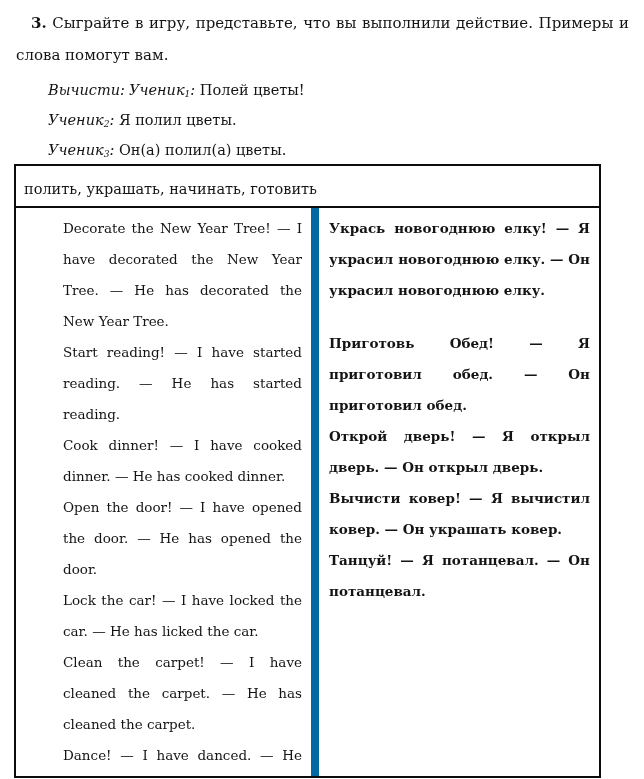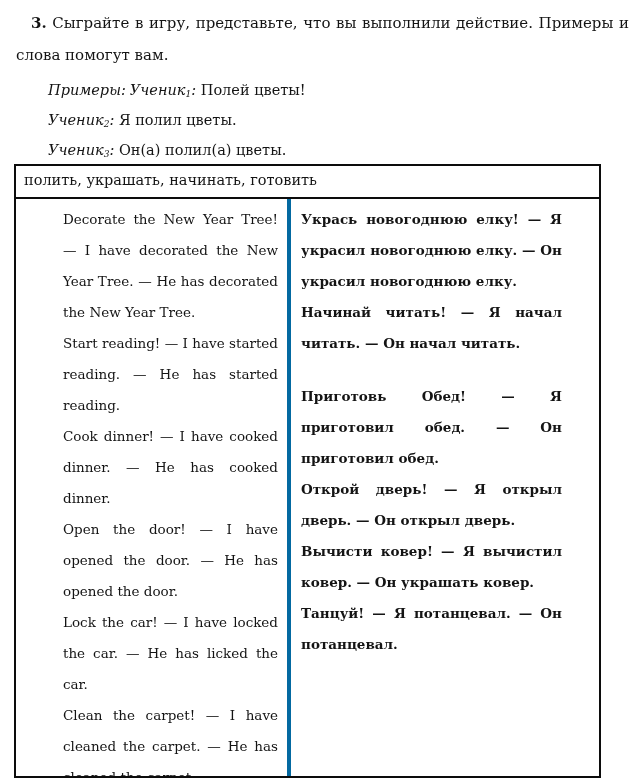--- a/index.html
+++ b/index.html
@@ -28,43 +28,43 @@
 
   
   .word-table {
     position:absolute; left:14px; top:157px;
     width:587px; height:614px;
     border:2px solid #0c0c0c;
     display:flex; flex-direction:column;
   }
   .table-header {
     border-bottom:2px solid #0c0c0c;
-    padding:0 10px 2px 8px;
+    padding:9px 10px 2px 8px;
     font-size:14.5px; line-height:29px;
   }
   .table-body { display:flex; flex:1; overflow:hidden; }
   .col {
     padding:5px 9px 0 10px;
     font-size:13.5px; line-height:31px;
   }
-  .col-left  { width:275px; border-right:4px solid #0369a1;padding-left:47px; }
+  .col-left  { width:303px; border-right:8px solid #0369a1;padding-left:47px; }
   .col-right { width:280px;font-weight:bold; }
   .entry { text-align:justify; }
   .gap-before { margin-top:22px; }
 </style>
 </head>
 <body>
 
 <div class="page">
 
   <p class="instruction"><span class="exnum">3.</span>
     <span>Сыграйте в игру, представьте, что вы выполнили действие. Примеры и слова помогут вам.</span></p>
 
   <div class="examples">
-    <div class="example-line"><i class="exlabel">Примеры:</i><i>Ученик</i><span class="spk-num">1</span><i>:</i>
+    <div class="example-line"><i class="exlabel">Вычисти:</i><i>Ученик</i><span class="spk-num">1</span><i>:</i>
       <span>Полей цветы!</span></div>
 
     <div class="example-line"><i>Ученик</i><span class="spk-num">2</span><i>:</i>
       <span>Я полил цветы.</span></div>
 
     <div class="example-line"><i>Ученик</i><span class="spk-num">3</span><i>:</i>
       <span>Он(а) полил(а) цветы.</span></div>
   </div>
 
   <div class="word-table">
@@ -80,21 +80,20 @@
         <div class="entry">Start reading! — I have started reading. — He has started reading.</div>
         <div class="entry">Cook dinner! — I have cooked dinner. — He has cooked dinner.</div>
         <div class="entry">Open the door! — I have opened the door. — He has opened the door.</div>
         <div class="entry">Lock the car! — I have locked the car. — He has licked the car.</div>
         <div class="entry">Clean the carpet! — I have cleaned the carpet. — He has cleaned the carpet.</div>
         <div class="entry">Dance! — I have danced. — He has danced.</div>
       </div>
 
       <div class="col col-right">
         <div class="entry">Укрась новогоднюю елку! — Я украсил новогоднюю елку. — Он украсил новогоднюю елку.</div>
-        <div class="entry">Начинай читать! — Я начал читать. — Он начал читать.</div>
         <div class="entry gap-before">Приготовь Обед! — Я приготовил обед. — Он приготовил обед.</div>
         <div class="entry">Открой дверь! — Я открыл дверь. — Он открыл дверь.</div>
         <div class="entry">Вычисти ковер! — Я вычистил ковер. — Он украшать ковер.</div>
         <div class="entry">Танцуй! — Я потанцевал. — Он потанцевал.</div>
       </div>
 
     </div>
   </div>
 
 </div>

